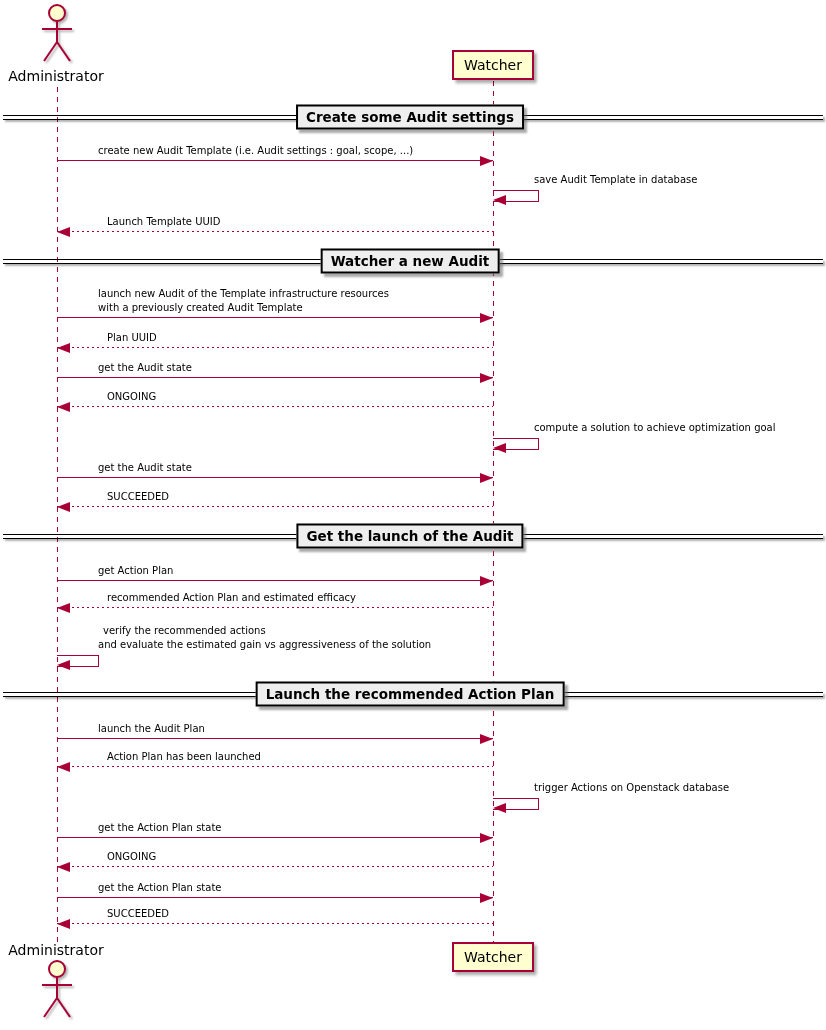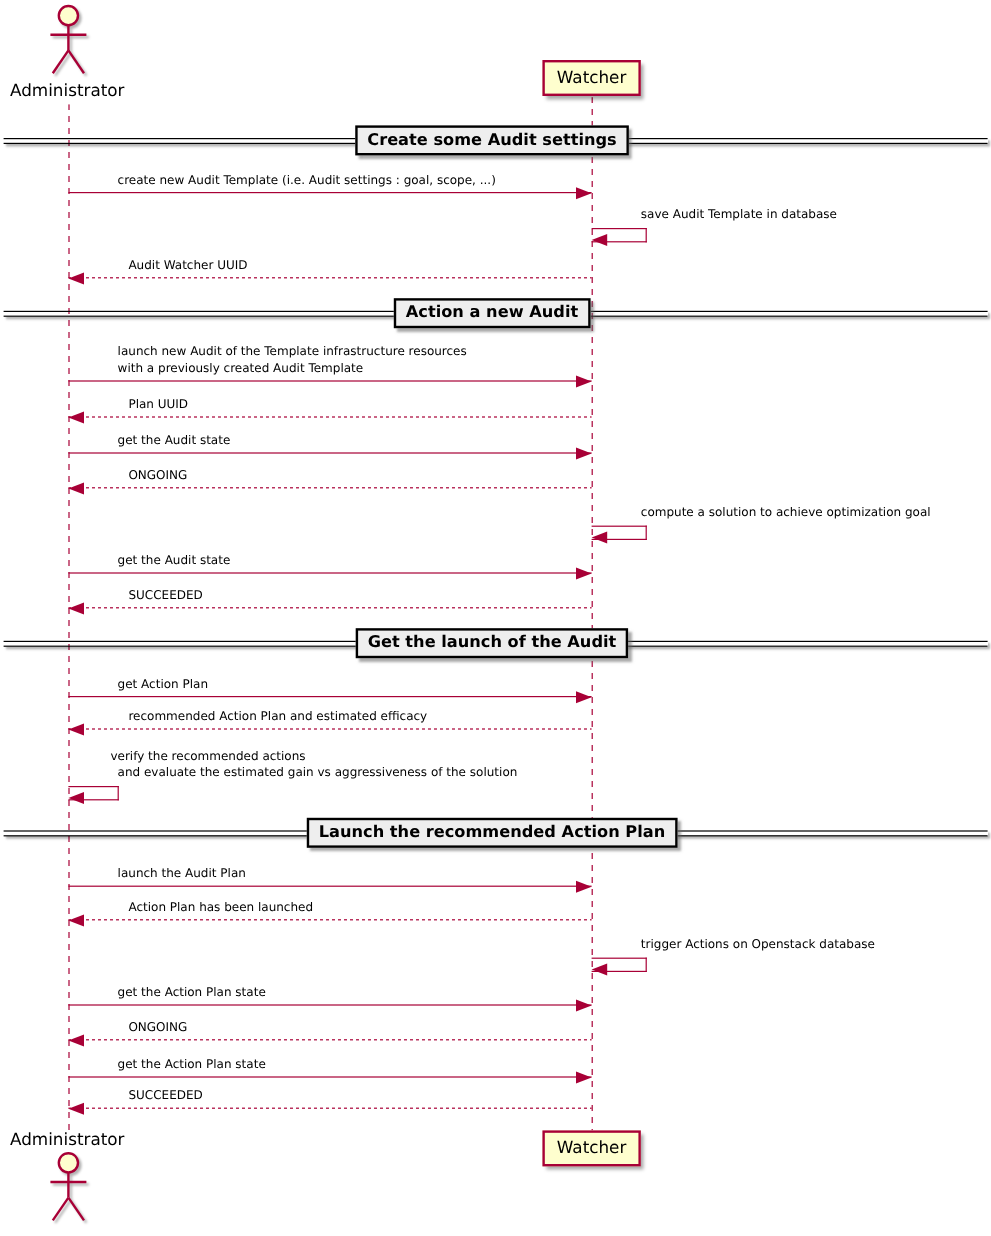--- a/index.html
+++ b/index.html
@@ -48,34 +48,34 @@
     </svg>
   </div>
   <div class="actor-label" style="left:-4px;top:69px;">Administrator</div>
 
   <div class="pbox" style="left:493px;top:50px;">Watcher</div>
 
   <div id="msg-layer">
       <div class="divider-lines" style="top: 115px;"></div>
       <div class="divider-box" style="top: 117px;">Create some Audit settings</div>
       <div class="divider-lines" style="top: 259px;"></div>
-      <div class="divider-box" style="top: 261px;">Action a new Audit</div>
+      <div class="divider-box" style="top: 261px;">Watcher a new Audit</div>
       <div class="divider-lines" style="top: 534px;"></div>
       <div class="divider-box" style="top: 536px;">Get the launch of the Audit</div>
       <div class="divider-lines" style="top: 692px;"></div>
       <div class="divider-box" style="top: 694px;">Launch the recommended Action Plan</div>
       <div class="msg-line solid" style="left: 57px; top: 160px; width: 436px;"></div>
       <div class="arrow right" style="left: 480px; top: 156px;"></div>
       <div class="msg-label" style="left: 65px; top: 144px;">create new Audit Template (i.e. Audit settings : goal, scope, ...)</div>
       <div class="self-loop" style="left: 493px; top: 190px; width: 45px;"></div>
       <div class="arrow left" style="left: 493px; top: 195px;"></div>
       <div class="msg-label" style="left: 501px; top: 173px;">save Audit Template in database</div>
       <div class="msg-line dashed" style="left: 57px; top: 231px; width: 436px;"></div>
       <div class="arrow left" style="left: 57px; top: 227px;"></div>
-      <div class="msg-label" style="left: 74px; top: 215px;">Audit Watcher UUID</div>
+      <div class="msg-label" style="left: 74px; top: 215px;">Launch Template UUID</div>
       <div class="msg-line solid" style="left: 57px; top: 317px; width: 436px;"></div>
       <div class="arrow right" style="left: 480px; top: 313px;"></div>
       <div class="msg-label" style="left: 65px; top: 287px;">launch new Audit of the Template infrastructure resources</div>
       <div class="msg-label" style="left: 65px; top: 301px;">with a previously created Audit Template</div>
       <div class="msg-line dashed" style="left: 57px; top: 347px; width: 436px;"></div>
       <div class="arrow left" style="left: 57px; top: 343px;"></div>
       <div class="msg-label" style="left: 74px; top: 331px;">Plan UUID</div>
       <div class="msg-line solid" style="left: 57px; top: 377px; width: 436px;"></div>
       <div class="arrow right" style="left: 480px; top: 373px;"></div>
       <div class="msg-label" style="left: 65px; top: 361px;">get the Audit state</div>
@@ -92,21 +92,21 @@
       <div class="arrow left" style="left: 57px; top: 502px;"></div>
       <div class="msg-label" style="left: 74px; top: 490px;">SUCCEEDED</div>
       <div class="msg-line solid" style="left: 57px; top: 580px; width: 436px;"></div>
       <div class="arrow right" style="left: 480px; top: 576px;"></div>
       <div class="msg-label" style="left: 65px; top: 564px;">get Action Plan</div>
       <div class="msg-line dashed" style="left: 57px; top: 607px; width: 436px;"></div>
       <div class="arrow left" style="left: 57px; top: 603px;"></div>
       <div class="msg-label" style="left: 74px; top: 591px;">recommended Action Plan and estimated efficacy</div>
       <div class="self-loop" style="left: 57px; top: 655px; width: 41px;"></div>
       <div class="arrow left" style="left: 57px; top: 660px;"></div>
-      <div class="msg-label" style="left: 59px; top: 624px; text-align: right;">verify the recommended actions</div>
+      <div class="msg-label" style="left: 70px; top: 624px; text-align: right;">verify the recommended actions</div>
       <div class="msg-label" style="left: 65px; top: 638px;">and evaluate the estimated gain vs aggressiveness of the solution</div>
       <div class="msg-line solid" style="left: 57px; top: 738px; width: 436px;"></div>
       <div class="arrow right" style="left: 480px; top: 734px;"></div>
       <div class="msg-label" style="left: 65px; top: 722px;">launch the Audit Plan</div>
       <div class="msg-line dashed" style="left: 57px; top: 766px; width: 436px;"></div>
       <div class="arrow left" style="left: 57px; top: 762px;"></div>
       <div class="msg-label" style="left: 74px; top: 750px;">Action Plan has been launched</div>
       <div class="self-loop" style="left: 493px; top: 798px; width: 45px;"></div>
       <div class="arrow left" style="left: 493px; top: 803px;"></div>
       <div class="msg-label" style="left: 501px; top: 781px;">trigger Actions on Openstack database</div>

